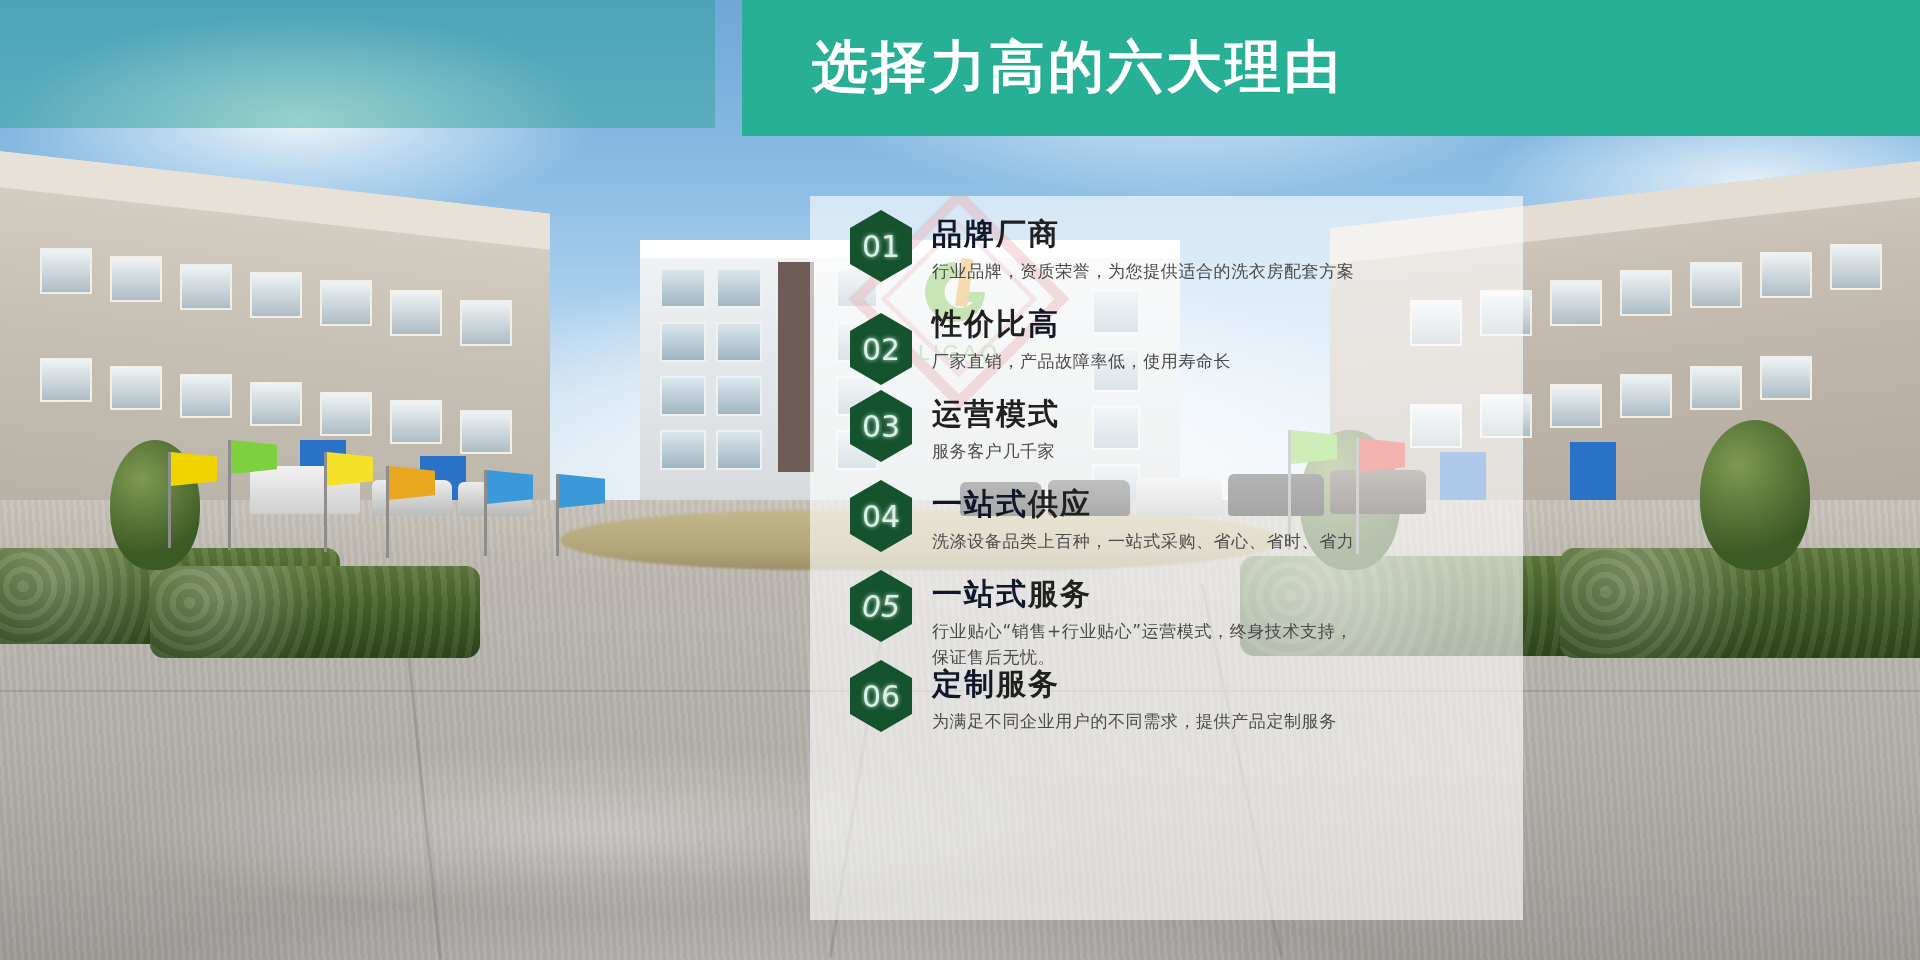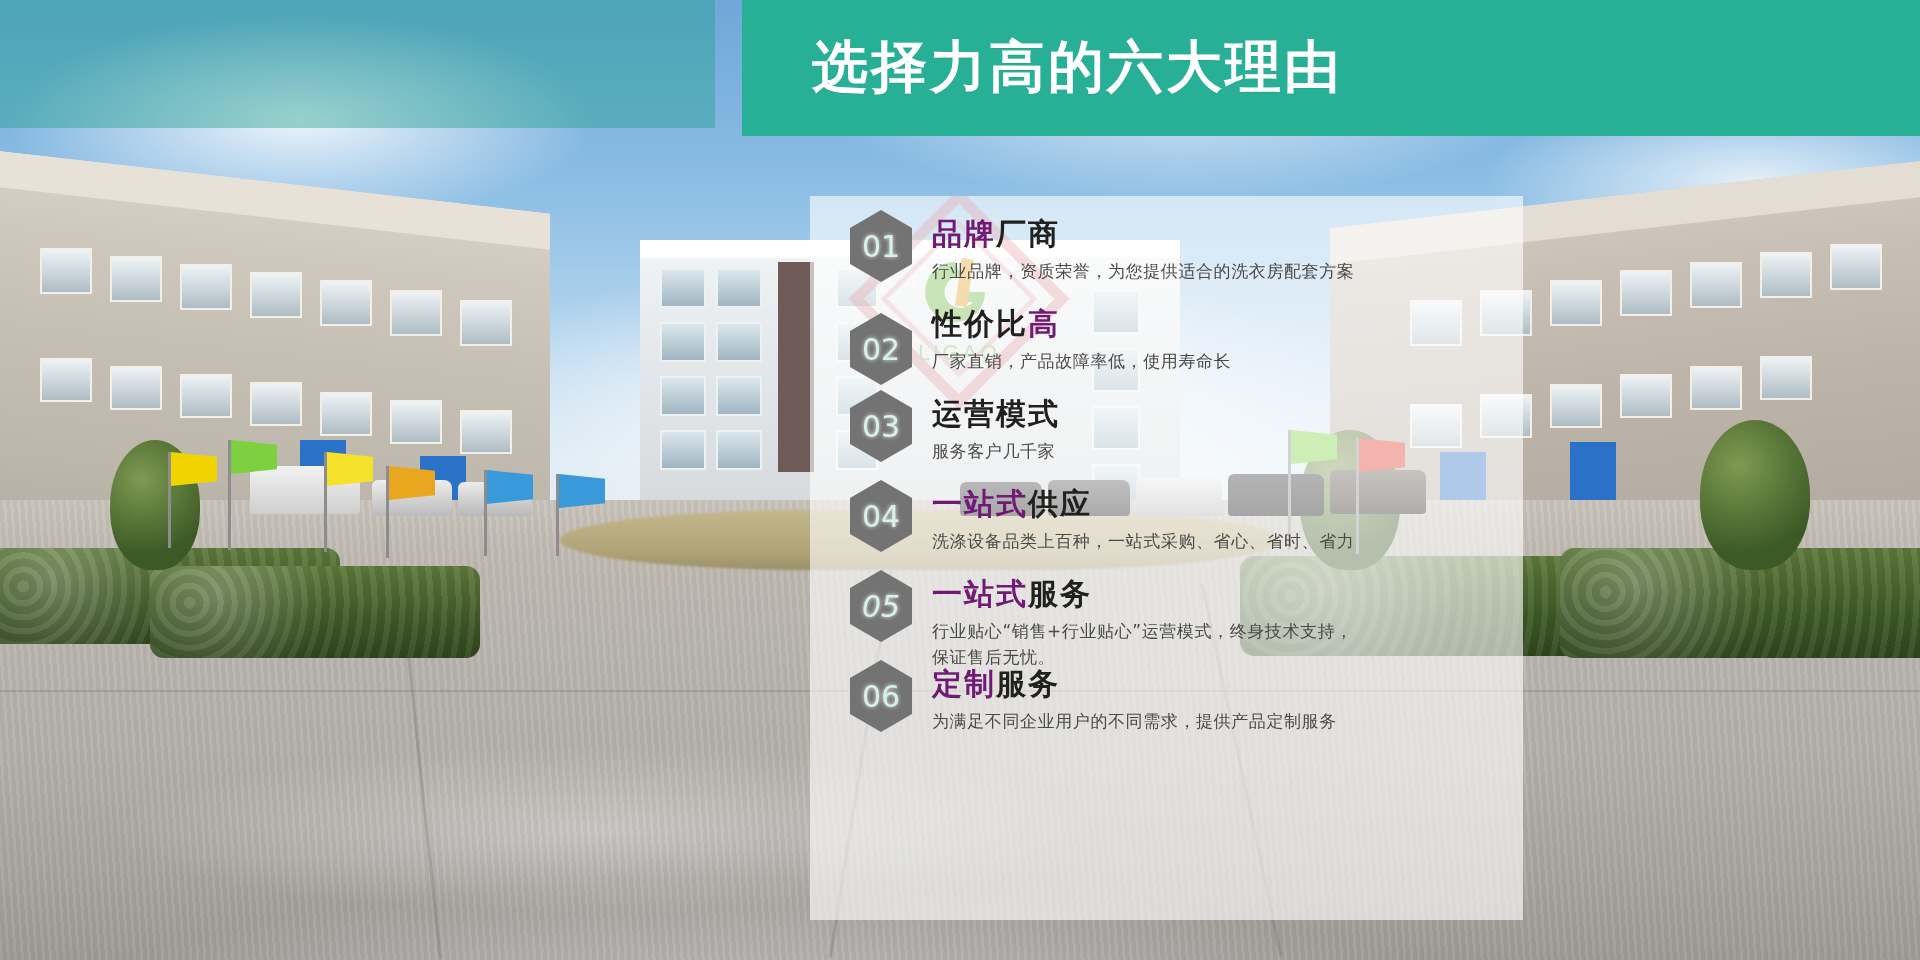--- a/index.html
+++ b/index.html
@@ -144,36 +144,36 @@
     position:absolute; left:34px; top:-12px; width:230px; height:230px;
     opacity:.34; pointer-events:none;
   }
 
   #list { position:absolute; left:0; top:0; width:100%; }
 
   .item { position:absolute; left:0; width:100%; }
 
   .hex {
     position:absolute; left:40px; width:62px; height:72px;
-    background:#737373;
+    background:#14532d;
     clip-path:polygon(50% 0%,100% 25%,100% 75%,50% 100%,0% 75%,0% 25%);
     display:flex; align-items:center; justify-content:center;
   }
   .hex span{
     color:#d7f3e6; font-size:30px; font-weight:normal; letter-spacing:0px;
     font-family:"DejaVu Sans","Liberation Sans",sans-serif;
     text-shadow:0 0 4px rgba(255,255,255,.85);
   }
 
   .heading {
     position:absolute; left:122px; top:4px;
     font-size:30px; font-weight:bold; letter-spacing:2px; white-space:nowrap;
     font-family:"DejaVu Sans","Liberation Sans",sans-serif;
   }
-  .heading .g { color:#701a75; }
+  .heading .g { color:#0f172a; }
   .heading .d { color:#20201f; }
 
   .desc {
     position:absolute; left:122px; top:48px;
     font-size:17px; color:#4a4a48; line-height:26px; letter-spacing:.6px;
     white-space:pre-line;
     font-family:"DejaVu Sans","Liberation Sans",sans-serif;
   }
 </style>
 </head>

